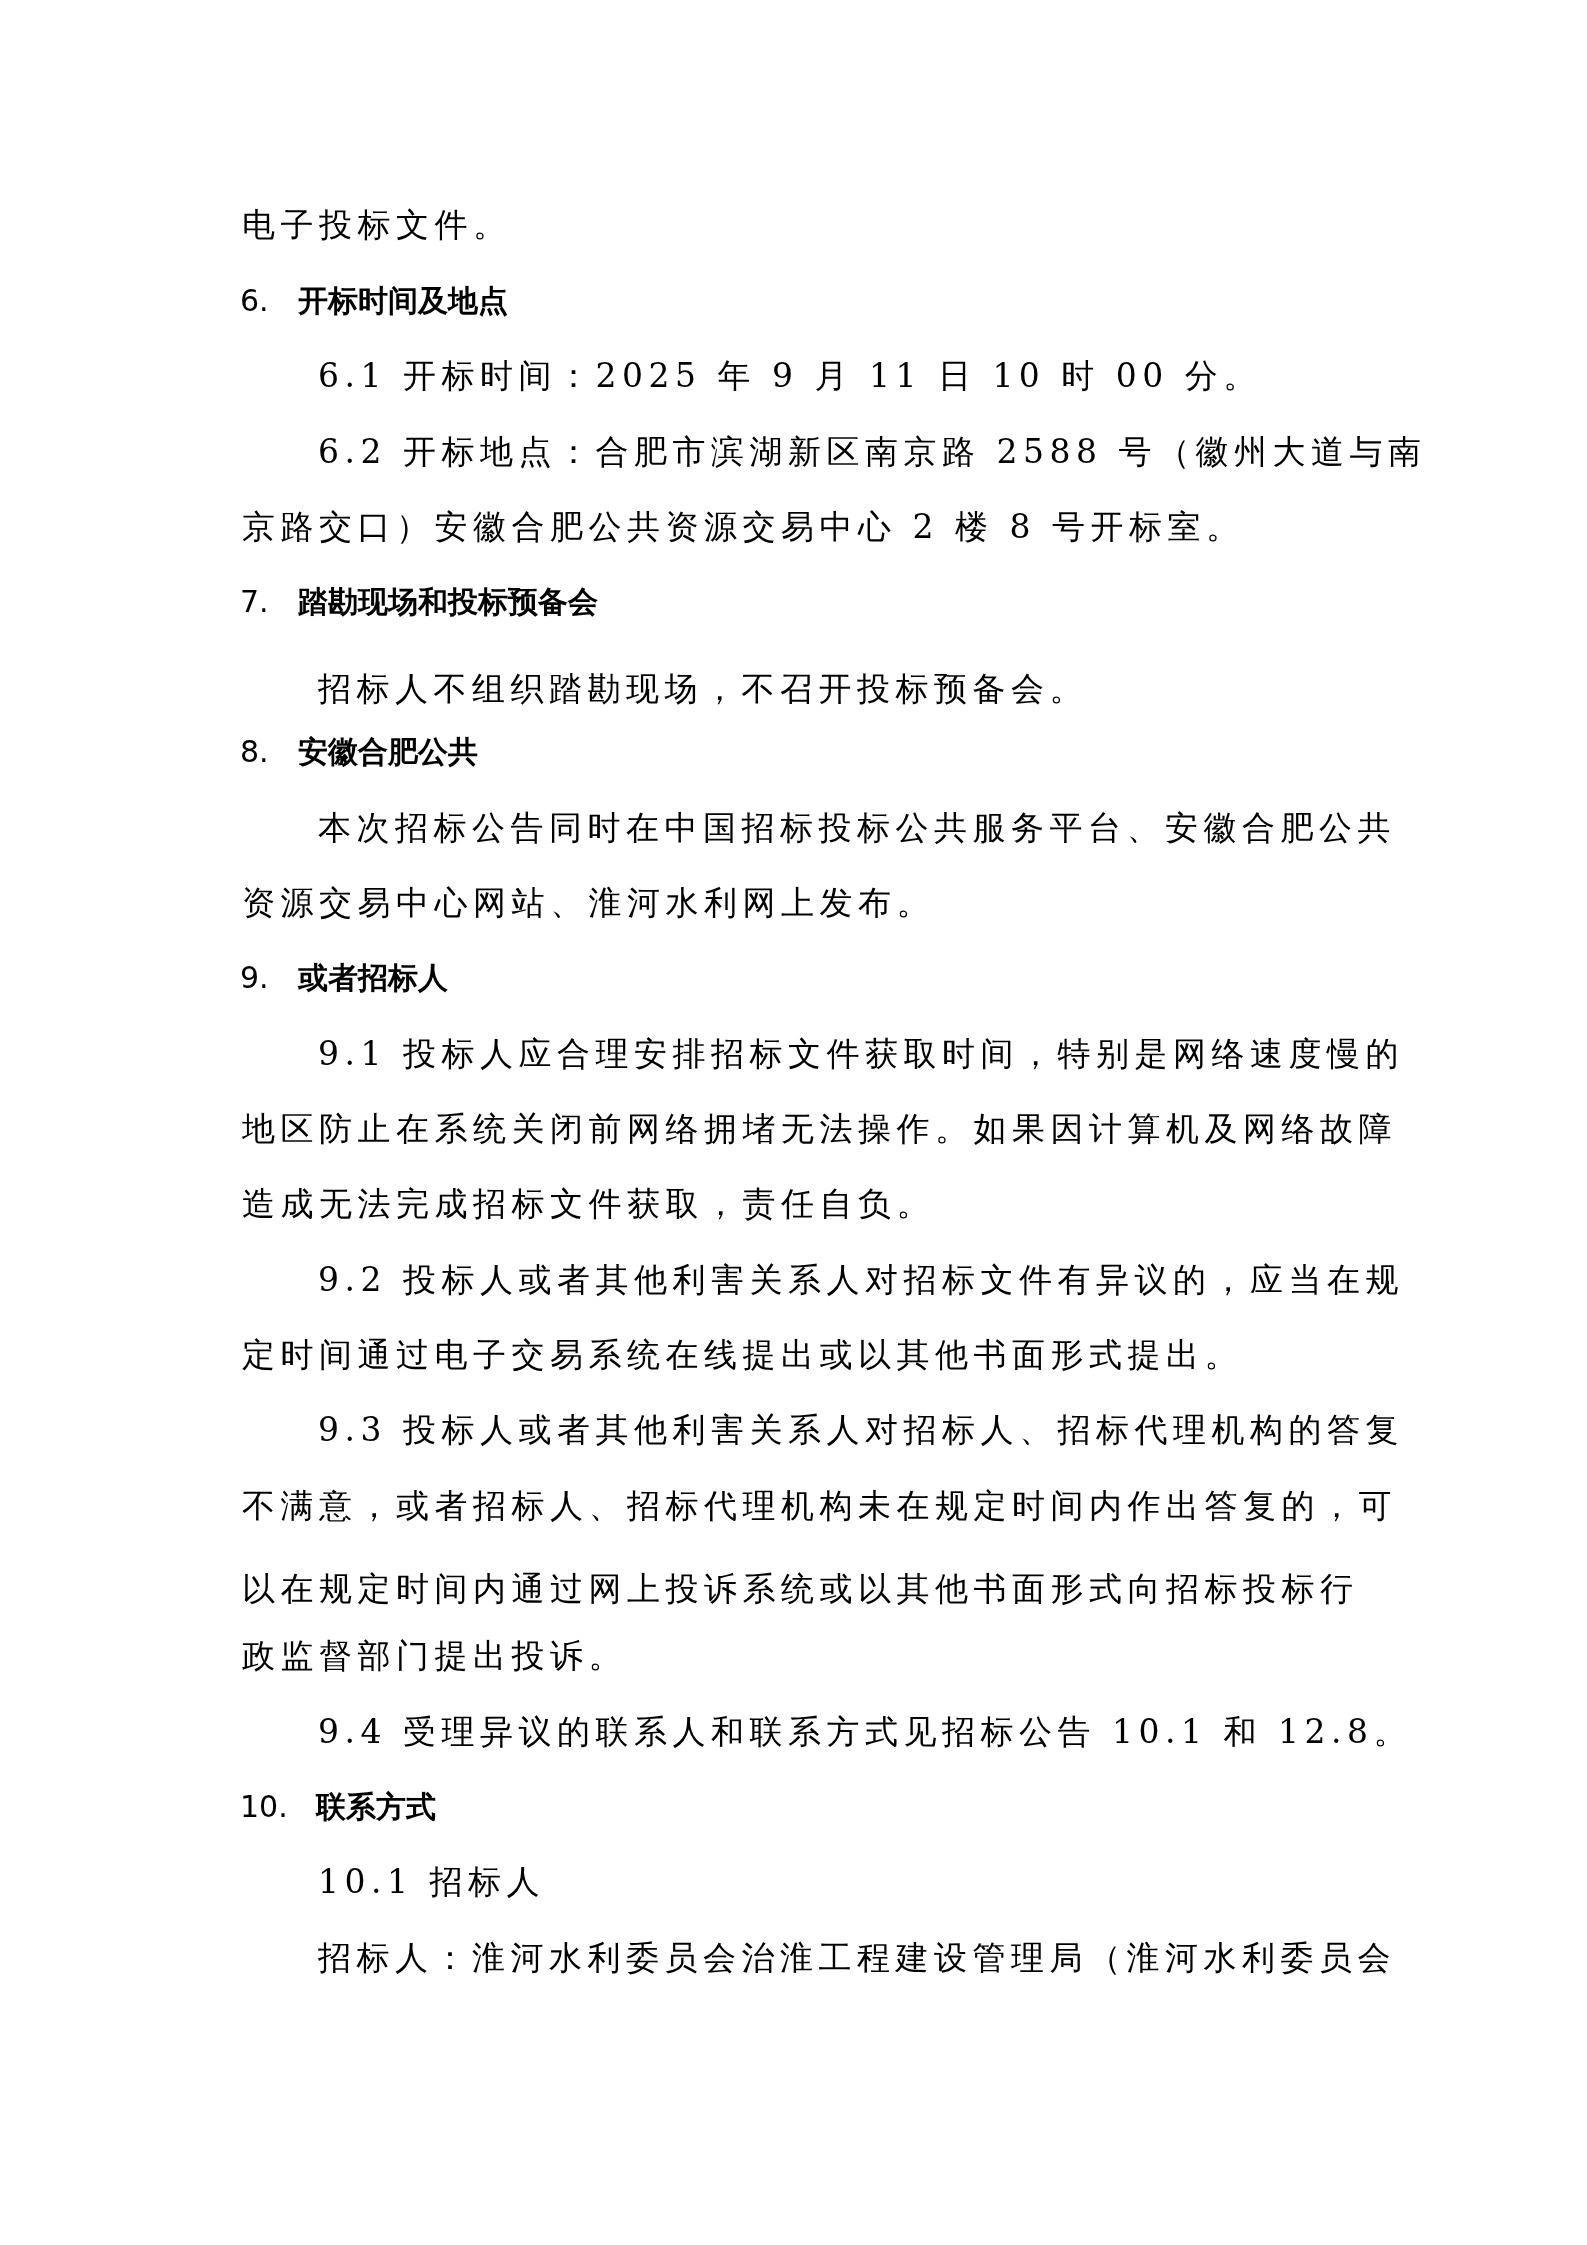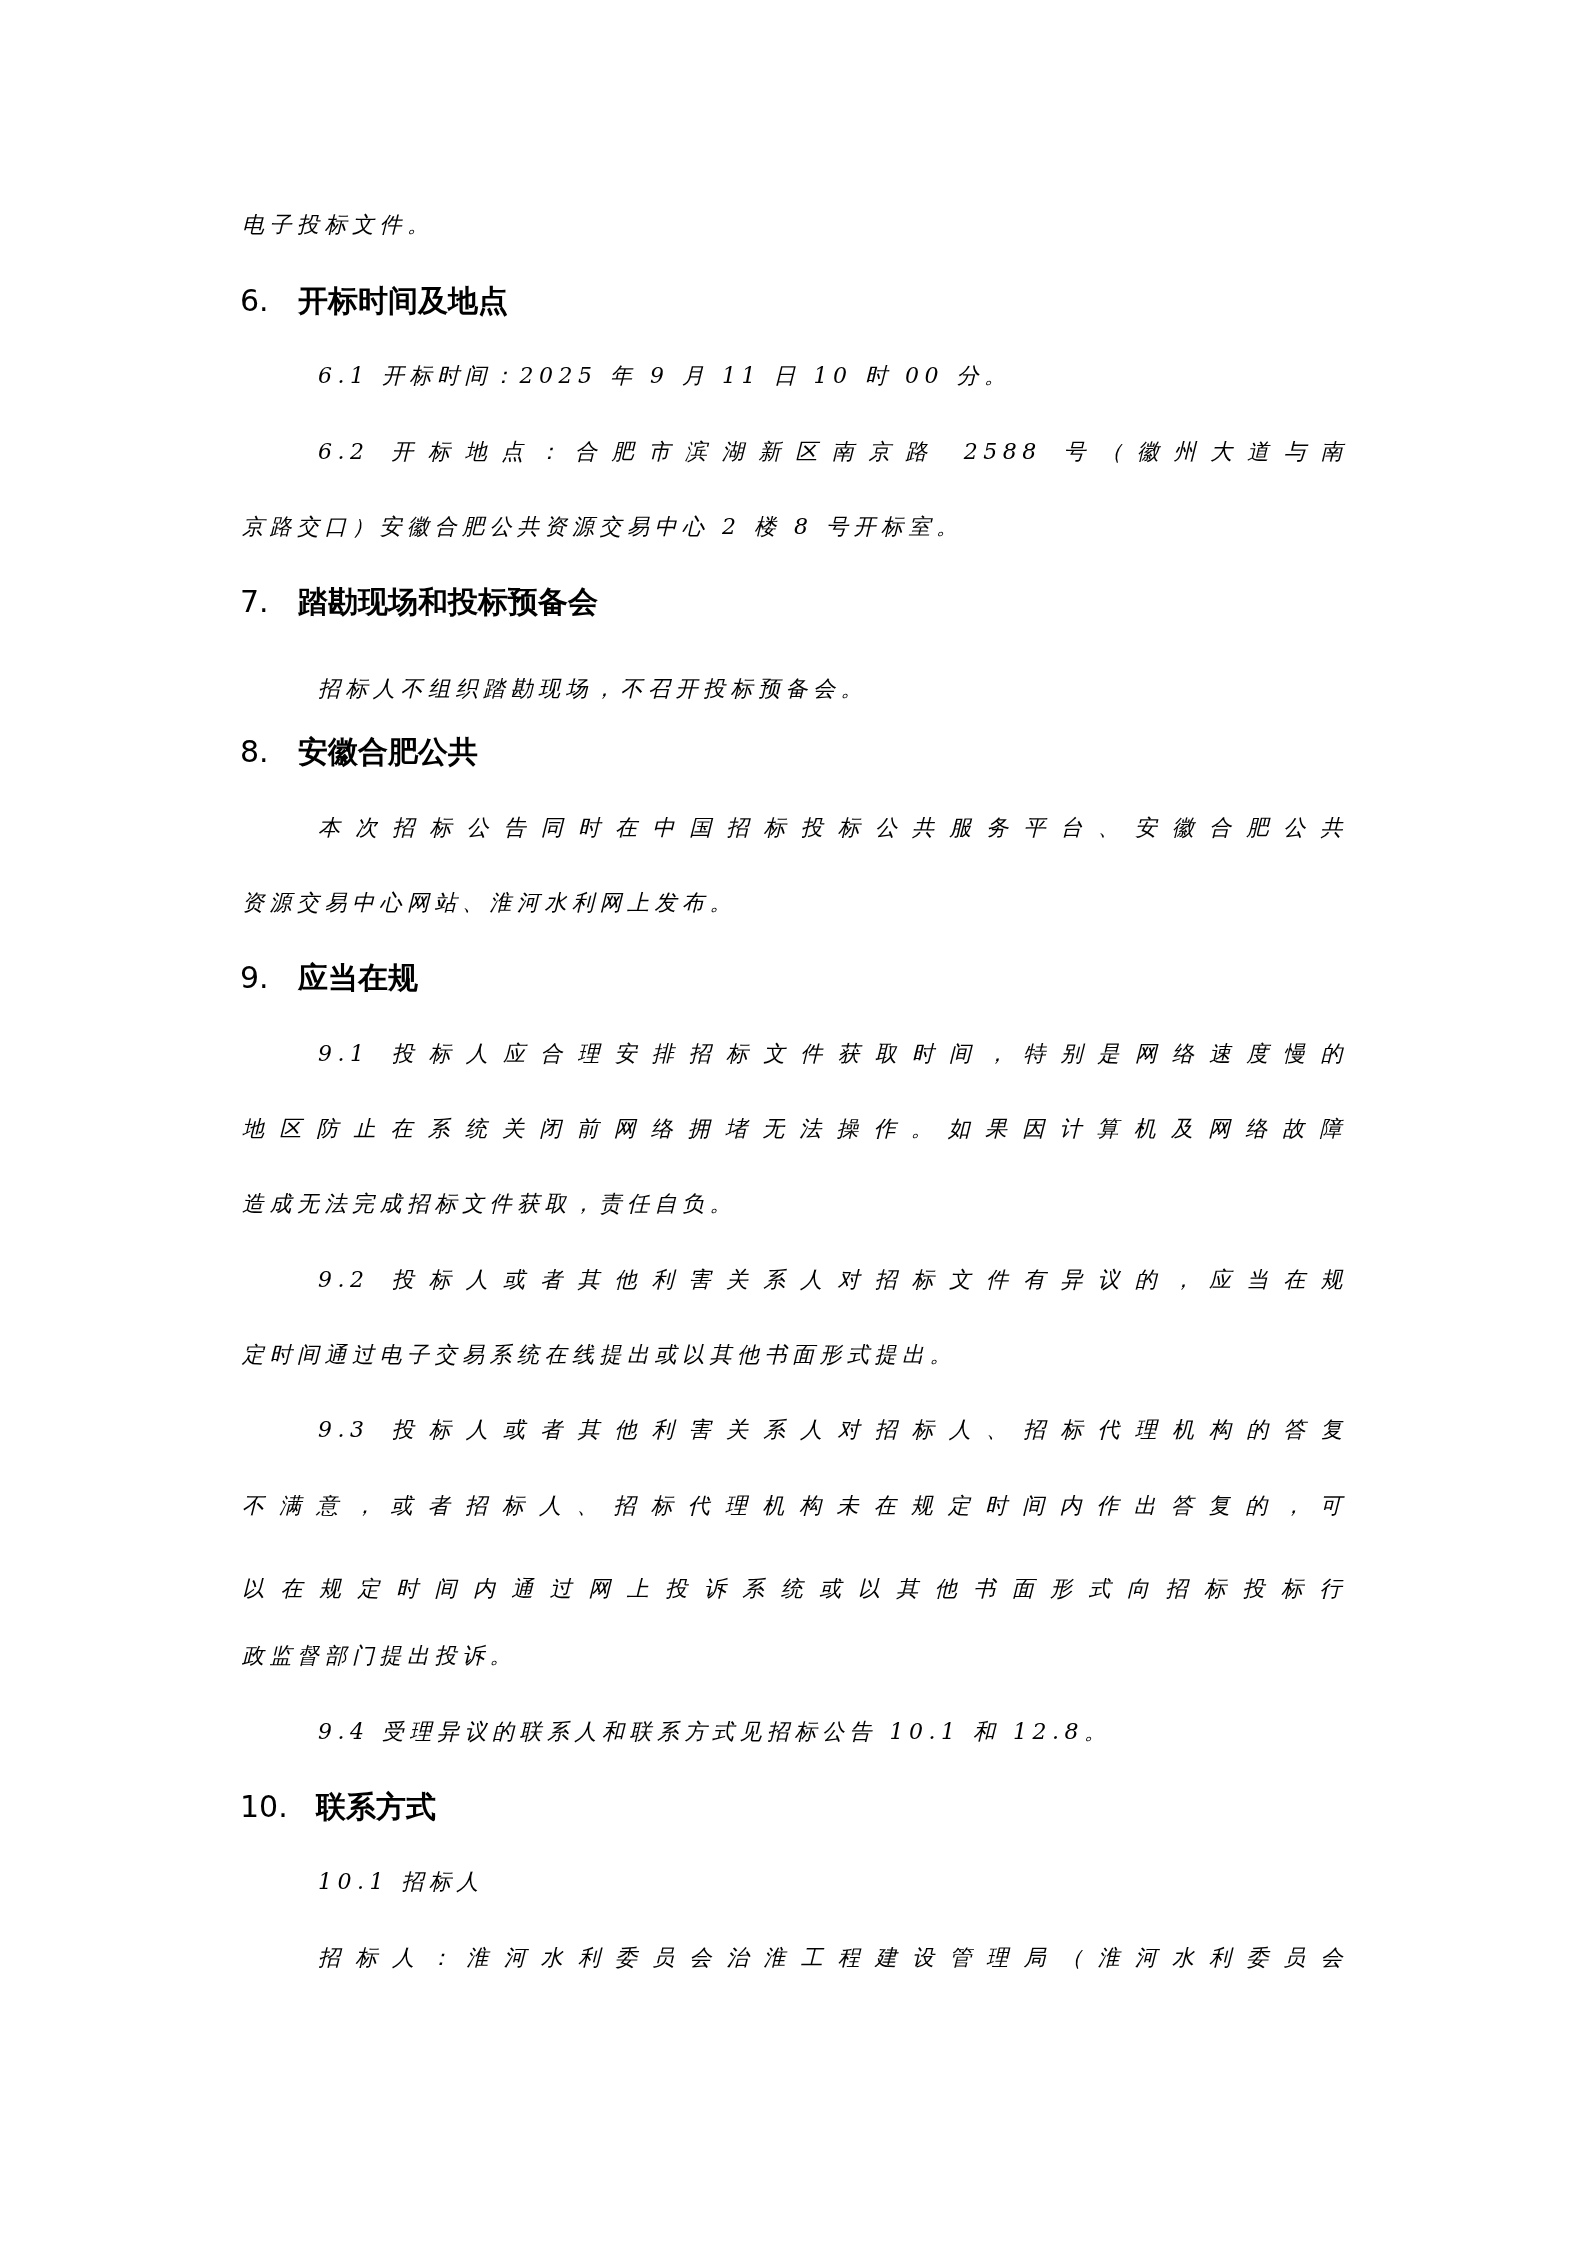--- a/index.html
+++ b/index.html
@@ -1,20 +1,20 @@
 <!DOCTYPE html>
 <html><head>
 <meta charset="utf-8">
 <style>
   html, body { margin: 0; padding: 0; background: #ffffff; }
   body { width: 1587px; height: 2245px; position: relative; overflow: hidden;
          font-family: "DejaVu Serif", "Liberation Serif", serif; color: #000000; }
   .page { position: absolute; left: 0; top: 0; width: 1587px; height: 2245px; background: #ffffff; }
-  .line { position: absolute; left: 242px; width: 1105px; font-size: 22px; line-height: 40px;
-          white-space: nowrap; letter-spacing: 5.5px; font-family: "DejaVu Serif", "Liberation Serif", serif; font-style: italic; }
+  .line { position: absolute; left: 242px; width: 1105px; font-size: 33px; line-height: 40px;
+          white-space: nowrap; letter-spacing: 5.5px; font-family: "DejaVu Serif", "Liberation Serif", serif; }
   .line.indent { left: 318px; width: 1030px; }
   .line.justify { text-align-last: justify; text-align: justify; }
   .heading { position: absolute; left: 240px; font-size: 30px; line-height: 40px; white-space: nowrap;
              font-family: "DejaVu Sans", "Liberation Sans", sans-serif; font-weight: bold; }
   .heading .num { font-weight: normal; display: inline-block; }
   .heading .num.n1 { width: 58px; }
   .heading .num.n2 { width: 76px; }
 </style>
 </head>
 <body>
@@ -38,21 +38,21 @@
   <div class="line indent" style="top:657px;margin-top:12px;">招标人不组织踏勘现场，不召开投标预备会。</div>
 
   <div class="heading" style="top:732px;">
     <span class="num n1">8.</span><span>安徽合肥公共</span>
   </div>
 
   <div class="line indent justify" style="top:808px;">本次招标公告同时在中国招标投标公共服务平台、安徽合肥公共</div>
   <div class="line" style="top:883px;">资源交易中心网站、淮河水利网上发布。</div>
 
   <div class="heading" style="top:958px;">
-    <span class="num n1">9.</span><span>应当在规</span>
+    <span class="num n1">9.</span><span>或者招标人</span>
   </div>
 
   <div class="line indent justify" style="top:1034px;">9.1 投标人应合理安排招标文件获取时间，特别是网络速度慢的</div>
   <div class="line justify" style="top:1109px;">地区防止在系统关闭前网络拥堵无法操作。如果因计算机及网络故障</div>
   <div class="line" style="top:1184px;">造成无法完成招标文件获取，责任自负。</div>
 
   <div class="line indent justify" style="top:1260px;">9.2 投标人或者其他利害关系人对招标文件有异议的，应当在规</div>
   <div class="line" style="top:1335px;">定时间通过电子交易系统在线提出或以其他书面形式提出。</div>
 
   <div class="line indent justify" style="top:1410px;">9.3 投标人或者其他利害关系人对招标人、招标代理机构的答复</div>

